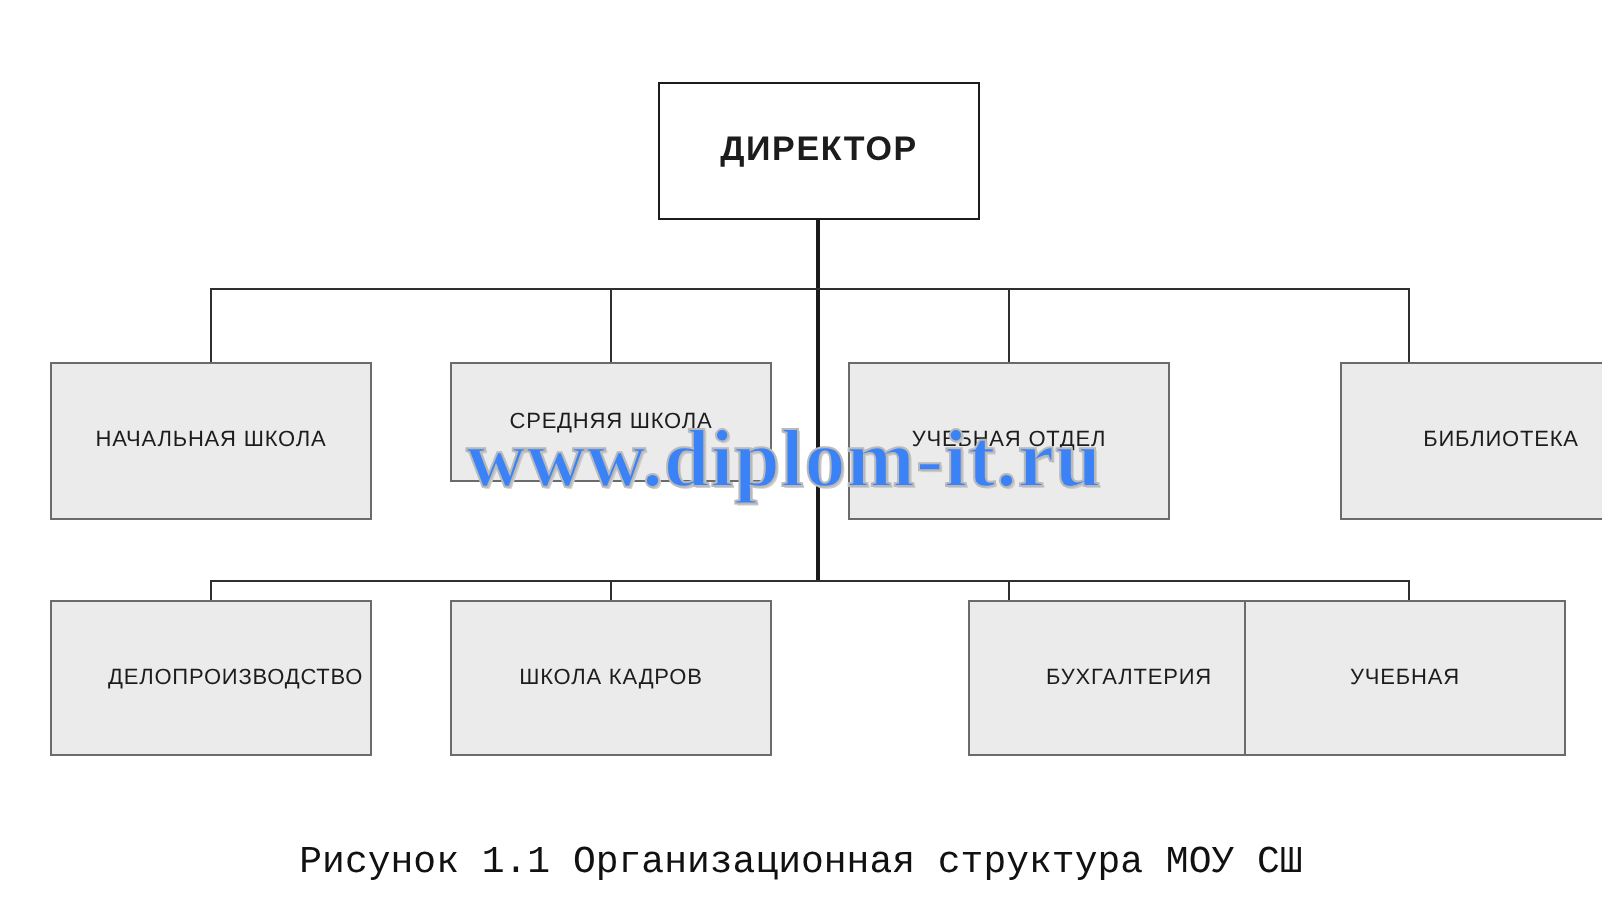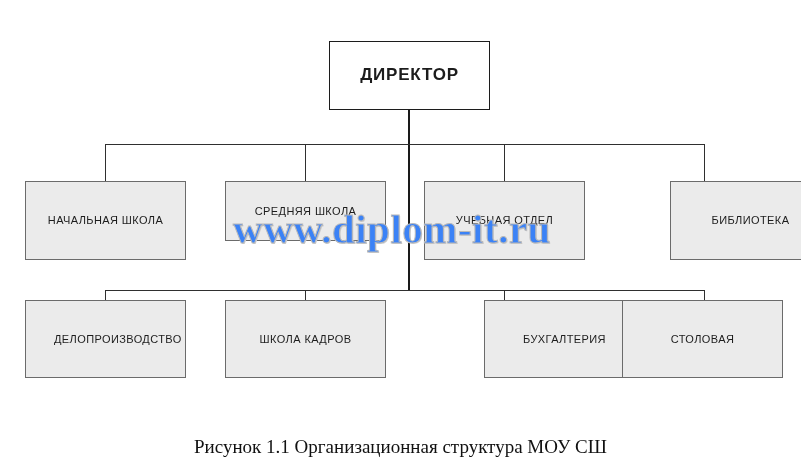--- a/index.html
+++ b/index.html
@@ -75,24 +75,24 @@
     text-shadow: 1px 1px 0 #cfcfcf;
     white-space: nowrap;
     pointer-events: none;
     user-select: none;
   }
 
   
   #caption {
     position: absolute;
     left: 0;
-    top: 436px;
+    top: 420px;
     width: 801px;
     text-align: center;
-    font-family: Liberation Serif, serif;
+    font-family: Liberation Mono, monospace;
     font-size: 19px;
     color: #111111;
   }
 </style>
 </head>
 <body>
 
 <div id="canvas">
 
   <div class="node root" style="left:329px; top:41px; width:161px; height:69px;">
@@ -133,20 +133,20 @@
   <div class="node" style="left:25px; top:300px; width:161px; height:78px;padding-left:28px;">
     <span class="node-label">ДЕЛОПРОИЗВОДСТВО</span>
   </div>
   <div class="node" style="left:225px; top:300px; width:161px; height:78px;">
     <span class="node-label">ШКОЛА КАДРОВ</span>
   </div>
   <div class="node" style="left:448px; top:300px; width:161px; height:78px;margin-left:36px;">
     <span class="node-label">БУХГАЛТЕРИЯ</span>
   </div>
   <div class="node" style="left:622px; top:300px; width:161px; height:78px;">
-    <span class="node-label">СТОЛОВАЯ</span>
+    <span class="node-label">УЧЕБНАЯ</span>
   </div>
 
   <div id="watermark">www.diplom-it.ru</div>
 
   <div id="caption">Рисунок 1.1 Организационная структура МОУ СШ</div>
 
 </div>
 
 </body></html>

